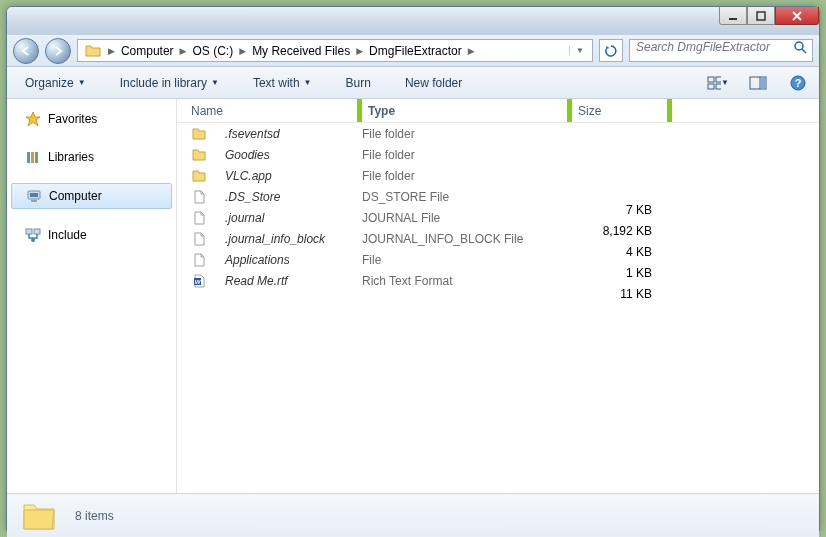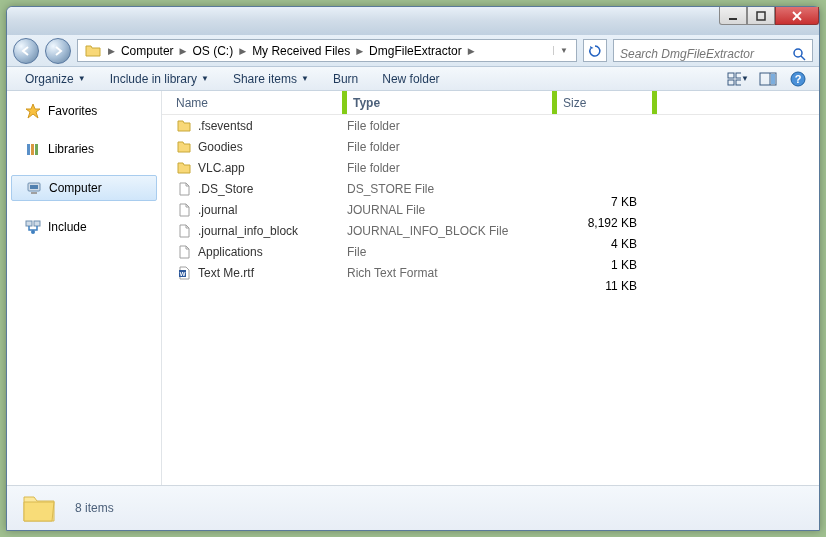--- a/index.html
+++ b/index.html
@@ -10,42 +10,42 @@
 .winbtn.close { width: 44px; background: linear-gradient(to bottom, #e07070, #c83030); color: #fff; border-color: #903030; border-radius: 0 0 3px 0; }
 .winbtn.min { border-radius: 0 0 0 3px; }
 .navbar { height: 32px; background: linear-gradient(to bottom, #e8f0f8, #dde8f2); display: flex; align-items: center; padding: 0 6px; gap: 6px; border-bottom: 1px solid #b8c8d8; }
 .navbtn { width: 26px; height: 26px; border-radius: 50%; background: radial-gradient(circle at 30% 30%, #f0f8ff, #a8c0d8, #6080a0); border: 1px solid #5878a0; display: flex; align-items: center; justify-content: center; color: #fff; font-size: 13px; cursor: default; }
 .addressbar { flex: 1; height: 23px; background: #fff; border: 1px solid #a0b0c0; display: flex; align-items: center; padding: 0 2px; font-size: 12px; }
 .bc-icon { width: 18px; height: 18px; margin: 0 4px; }
 .bc-seg { padding: 0 4px; cursor: default; }
 .bc-arrow { color: #666; font-size: 9px; padding: 0 2px; cursor: default; }
 .addr-dd { color: #666; font-size: 8px; padding: 0 6px; border-left: 1px solid #ccc; margin-left: auto; }
 .refresh { width: 24px; height: 23px; border: 1px solid #a0b0c0; background: #fff; display: flex; align-items: center; justify-content: center; color: #2060c0; font-size: 13px; cursor: default; }
-.searchbox { width: 200px; height: 23px; border: 1px solid #a0b0c0; background: #fff; display: flex; align-items: flex-end; padding: 0 6px; }
+.searchbox { width: 184px; height: 23px; border: 1px solid #a0b0c0; background: #fff; display: flex; align-items: flex-start; padding: 0 6px; }
 .searchbox input { border: none; flex: 1; font-size: 12px; font-style: italic; color: #888; outline: none; }
 .searchbox .sicon { color: #2060c0; font-size: 13px; }
-.toolbar { height: 24px; background: linear-gradient(to bottom, #f4f8fc, #e4ecf4); border-bottom: 1px solid #c8d4e0; display: flex; align-items: center; padding: 0 10px; gap: 8px; font-size: 12px; }
+.toolbar { height: 32px; background: linear-gradient(to bottom, #f4f8fc, #e4ecf4); border-bottom: 1px solid #c8d4e0; display: flex; align-items: center; padding: 0 10px; gap: 18px; font-size: 12px; }
 .tbtn { padding: 3px 8px; color: #1e395b; cursor: default; display: flex; align-items: center; gap: 4px; }
 .tbtn .dd { font-size: 8px; color: #1e395b; }
 .tspacer { flex: 1; }
 .ticon { width: 22px; height: 22px; display: flex; align-items: center; justify-content: center; cursor: default; }
 .body { display: flex; height: 394px; }
-.sidebar { width: 155px; background: #fff; border-right: 1px solid #e0e4e8; padding: 8px 0; font-size: 12px; }
+.sidebar { width: 170px; background: #fff; border-right: 1px solid #e0e4e8; padding: 8px 0; font-size: 12px; }
 .sbitem { display: flex; align-items: center; gap: 7px; padding: 4px 8px 4px 18px; cursor: default; }
 .sbitem.sel { background: linear-gradient(to bottom, #eaf4fd, #d0e6fa); border: 1px solid #a8ccee; border-radius: 2px; margin: 0 4px; padding-left: 14px; }
 .sbgap { height: 14px; }
 .sbicon { width: 16px; height: 16px; display: inline-block; }
 .filearea { flex: 1; background: #fff; font-size: 12px; }
 .fhead { display: flex; height: 24px; border-bottom: 1px solid #e8e8e8; color: #4c607a; align-items: center; }
 .fhead .col { padding: 0 6px; border-right: 5px solid #84cc16; height: 100%; display: flex; align-items: center; cursor: default; }
 .col-name { width: 185px; padding-left: 14px !important; }
 .col-type { width: 210px; font-weight: bold; }
 .col-size { width: 100px; justify-content: flex-start; }
 .frow { display: flex; height: 21px; align-items: center; color: #333; }
-.frow .fname { width: 185px; padding-left: 14px; display: flex; align-items: center; gap: 6px; }
+.frow .fname { width: 185px; padding-left: 14px; display: flex; align-items: center; gap: 18px; font-style: italic; }
 .frow .ftype { width: 210px; color: #6a6a6a; }
 .frow .fsize { width: 100px; text-align: right; padding-right: 20px; color: #000000; margin-top: 26px; }
 .ficon { width: 16px; height: 16px; display: inline-block; flex-shrink: 0; }
 .statusbar { height: 45px; border-top: 1px solid #d0d8e0; background: linear-gradient(to bottom, #f4f8fc, #e8eef6); display: flex; align-items: center; padding: 0 12px; gap: 16px; font-size: 12px; color: #4c607a; }
 .statusbar .bigicon { width: 40px; height: 40px; }
 svg { display: block; }
 </style>
 </head>
 <body>
 
@@ -116,21 +116,21 @@
   <div class="toolbar">
     <div class="tbtn">
         <span>Organize</span>
         <span class="dd">▼</span>
       </div>
     <div class="tbtn">
         <span>Include in library</span>
         <span class="dd">▼</span>
       </div>
     <div class="tbtn">
-        <span>Share items</span>
+        <span>Text with</span>
         <span class="dd">▼</span>
       </div>
     <div class="tbtn">
         <span>Burn</span>
       </div>
     <div class="tbtn">
         <span>New folder</span>
       </div>
     <div class="tspacer"></div>
     <div class="ticon">
@@ -300,21 +300,21 @@
           </div>
           <div class="frow">
             <div class="fname">
               <span class="ficon">
                 <svg width="16" height="16">
                   <path d="M4 2 L10 2 L13 5 L13 14 L4 14 Z" fill="#fff" stroke="#a0a0a0"></path>
                   <rect x="3" y="5" width="7" height="7" fill="#2b579a"></rect>
                   <text x="6.5" y="11" text-anchor="middle" fill="#fff" font-size="6" font-weight="bold">W</text>
                 </svg>
               </span>
-              <span>Text Me.rtf</span>
+              <span>Read Me.rtf</span>
             </div>
             <div class="ftype">Rich Text Format</div>
             <div class="fsize">11 KB</div>
           </div>
         </div>
     </div>
   </div>
 
   <div class="statusbar">
     <span class="bigicon">

